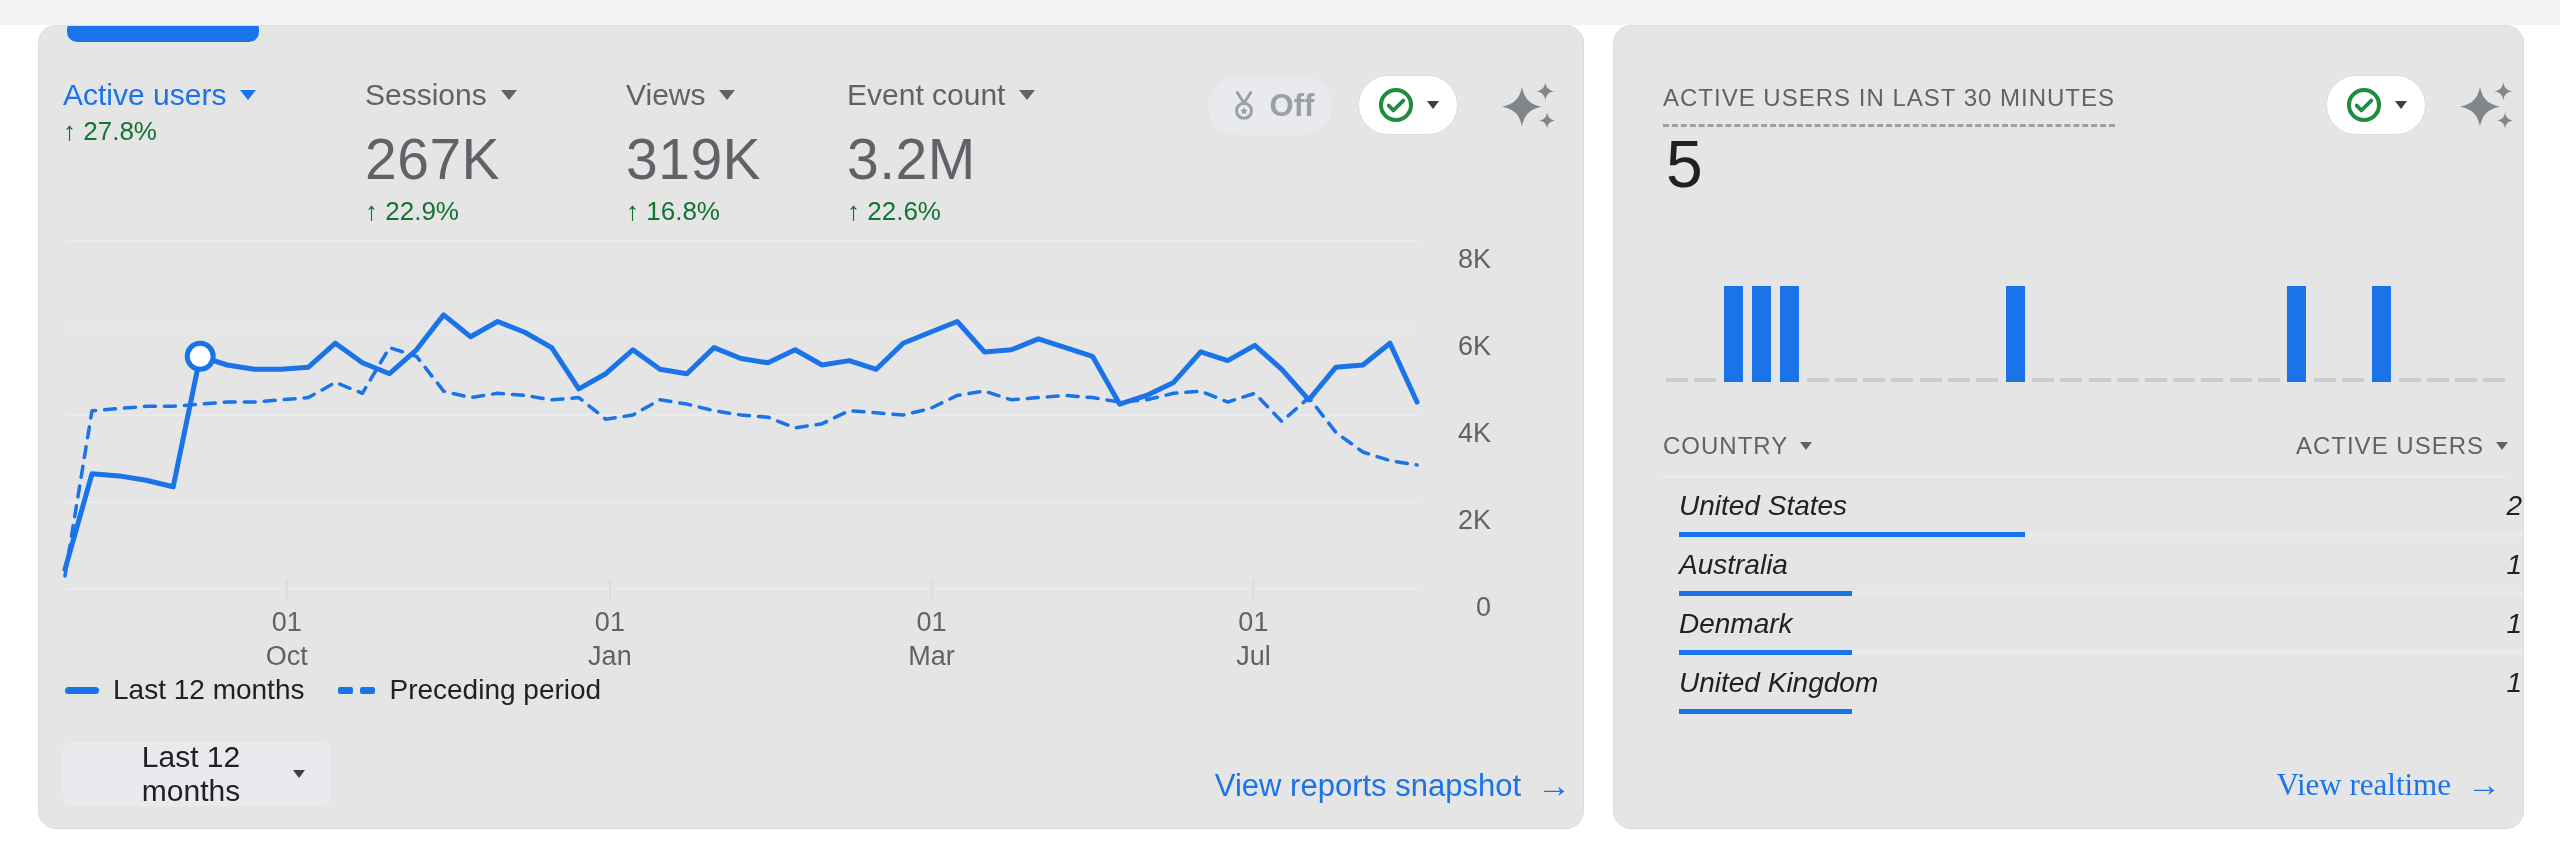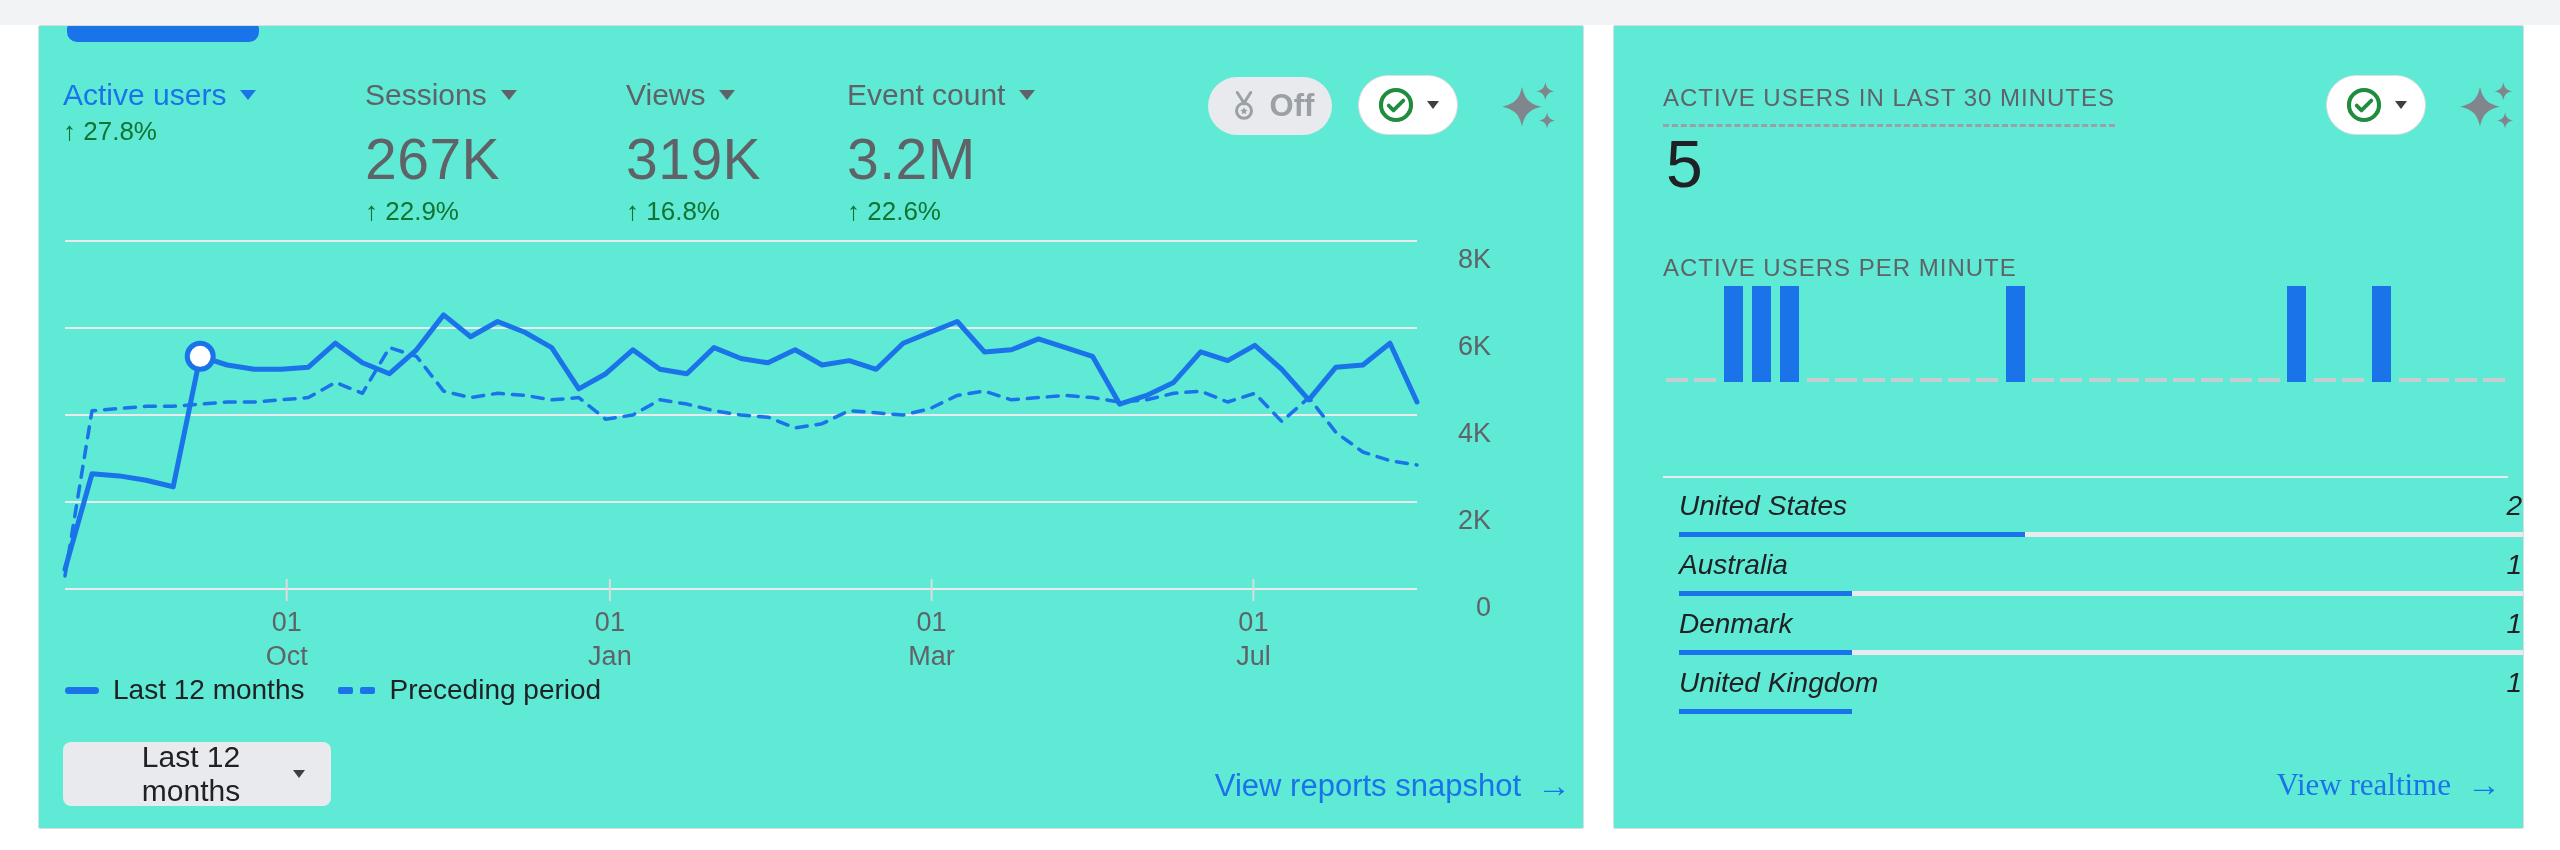--- a/index.html
+++ b/index.html
@@ -1,19 +1,19 @@
 <!DOCTYPE html>
 <html><head>
 <meta charset="utf-8">
 <style>
   * { box-sizing: border-box; margin: 0; padding: 0; }
   html,body { width:2560px; height:850px; overflow:hidden; }
   body { font-family: "Liberation Sans", sans-serif; background:#ffffff; position:relative; }
   .top-strip { position:absolute; left:0; top:0; width:2560px; height:25px; background:#f1f3f4; }
-  .card { position:absolute; top:25px; background:#5eead4; border:1.5px solid #dadce0; border-radius:2px; overflow:hidden; }
+  .card { position:absolute; top:25px; background:#e5e5e5; border:1.5px solid #dadce0; border-radius:18px; overflow:hidden; }
   .card-left { left:38px; width:1546px; height:804px; }
   .card-right { left:1613px; width:911px; height:804px; }
   .tab-indicator { position:absolute; left:28px; top:-3px; width:192px; height:19px; background:#1a73e8; border-radius:6px 6px 10px 10px; }
 
   
   .metric { position:absolute; top:52px; cursor:pointer; }
   .metric-label { font-size:30px; color:#5f6368; display:flex; align-items:center; gap:14px; }
   .metric.selected .metric-label { color:#1a73e8; }
   .metric-value { font-size:57px; color:#5f6368; margin-top:14px; letter-spacing:0.5px; }
   .metric.selected .metric-value { color:#202124; }
@@ -209,21 +209,20 @@
       <path d="M7.4 12.4 l3 3 L16.6 9.2" fill="none" stroke="#1e8e3e" stroke-width="2.4" stroke-linecap="round" stroke-linejoin="round"></path>
     </svg>
     <span class="caret sm"></span>
   </div>
   <svg class="sparkle" viewBox="0 0 48 48">
     <path d="M18 5 C20.2 15.5 24.5 19.8 35 22 C24.5 24.2 20.2 28.5 18 39 C15.8 28.5 11.5 24.2 1 22 C11.5 19.8 15.8 15.5 18 5 Z" fill="#80868b"></path>
     <path d="M38 1 C38.9 6 40.8 7.9 45.8 8.8 C40.8 9.7 38.9 11.6 38 16.6 C37.1 11.6 35.2 9.7 30.2 8.8 C35.2 7.9 37.1 6 38 1 Z" fill="#80868b"></path>
     <path d="M39.5 27 C40.3 31.4 42 33.1 46.4 33.9 C42 34.7 40.3 36.4 39.5 40.8 C38.7 36.4 37 34.7 32.6 33.9 C37 33.1 38.7 31.4 39.5 27 Z" fill="#80868b"></path>
   </svg>
 
-  <div class="rt-subtitle">ACTIVE USERS PER MINUTE</div>
   <div class="minute-bars" id="minute-bars">
       <div class="mslot">
         <div class="mdash"></div>
       </div>
       <div class="mslot">
         <div class="mdash"></div>
       </div>
       <div class="mslot">
         <div class="mbar"></div>
       </div>
@@ -303,20 +302,30 @@
         <div class="mdash"></div>
       </div>
       <div class="mslot">
         <div class="mdash"></div>
       </div>
       <div class="mslot">
         <div class="mdash"></div>
       </div>
     </div>
 
+  <div class="rt-thead">
+    <span class="th">
+      <span>COUNTRY</span>
+        <span class="caret sm"></span>
+    </span>
+    <span class="th">
+      <span>ACTIVE USERS</span>
+        <span class="caret sm"></span>
+    </span>
+  </div>
   <div class="rt-sep"></div>
   <div class="rt-rows" id="country-rows">
       <div class="rt-row">
         <span class="country">United States</span>
         <span class="users">2</span>
         <div class="track"></div>
         <div class="fill" style="width: 41%;"></div>
       </div>
       <div class="rt-row">
         <span class="country">Australia</span>

